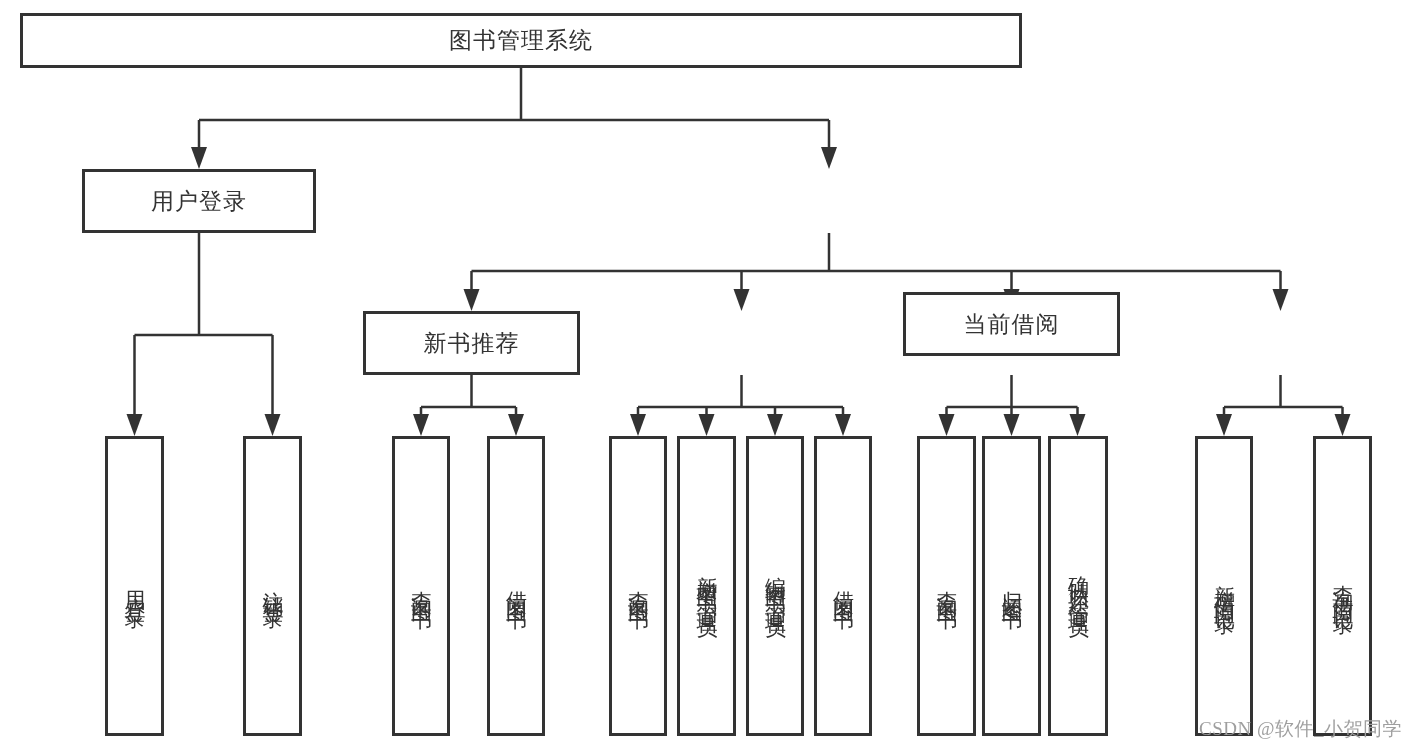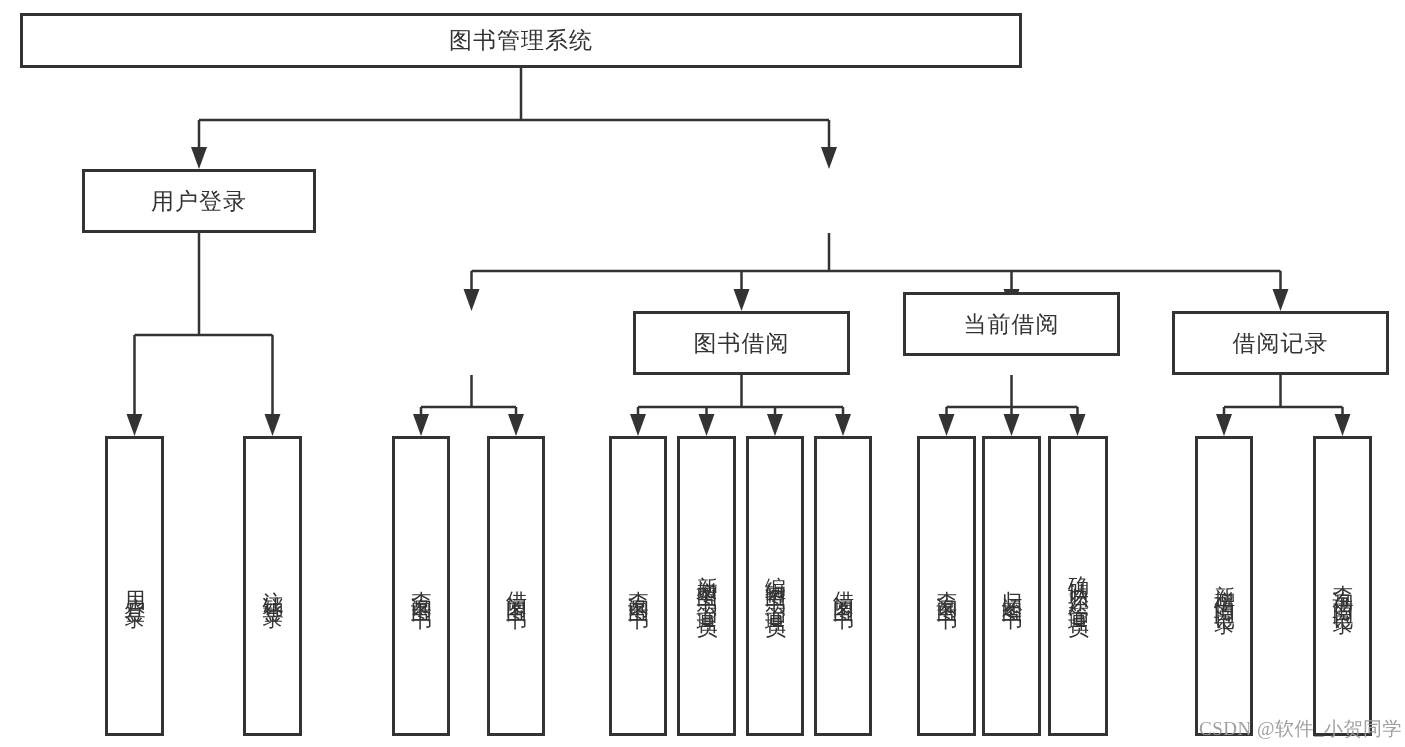--- a/index.html
+++ b/index.html
@@ -82,23 +82,22 @@
     <use href="#ah" x="1011.5" y="436"></use>
     <use href="#ah" x="1077.5" y="436"></use>
     <use href="#ah" x="1224" y="436"></use>
     <use href="#ah" x="1342.5" y="436"></use>
   </svg>
 
   <div class="node h" style="left:20px;top:13px;width:1002px;height:55px;">图书管理系统</div>
 
   <div class="node h" style="left:82px;top:169px;width:234px;height:64px;">用户登录</div>
 
-  <div class="node h" style="left:633px;top:311px;width:217px;height:64px;">图书借阅</div>
+  <div class="node h" style="left:363px;top:311px;width:217px;height:64px;">新书推荐</div>
   <div class="node h" style="left:903px;top:292px;width:217px;height:64px;">当前借阅</div>
-  <div class="node h" style="left:1172px;top:311px;width:217px;height:64px;">借阅记录</div>
 
   <div class="node v" style="left:105px;top:436px;width:59px;height:300px;">用户登录</div>
   <div class="node v" style="left:243px;top:436px;width:59px;height:300px;">注销登录</div>
 
   <div class="node v" style="left:392px;top:436px;width:58px;height:300px;">查询图书</div>
   <div class="node v" style="left:487px;top:436px;width:58px;height:300px;">借阅图书</div>
 
   <div class="node v" style="left:609px;top:436px;width:58px;height:300px;">查询图书</div>
   <div class="node v" style="left:677px;top:436px;width:59px;height:300px;">新增图书（管理员）</div>
   <div class="node v" style="left:746px;top:436px;width:58px;height:300px;">编辑图书（管理员）</div>

